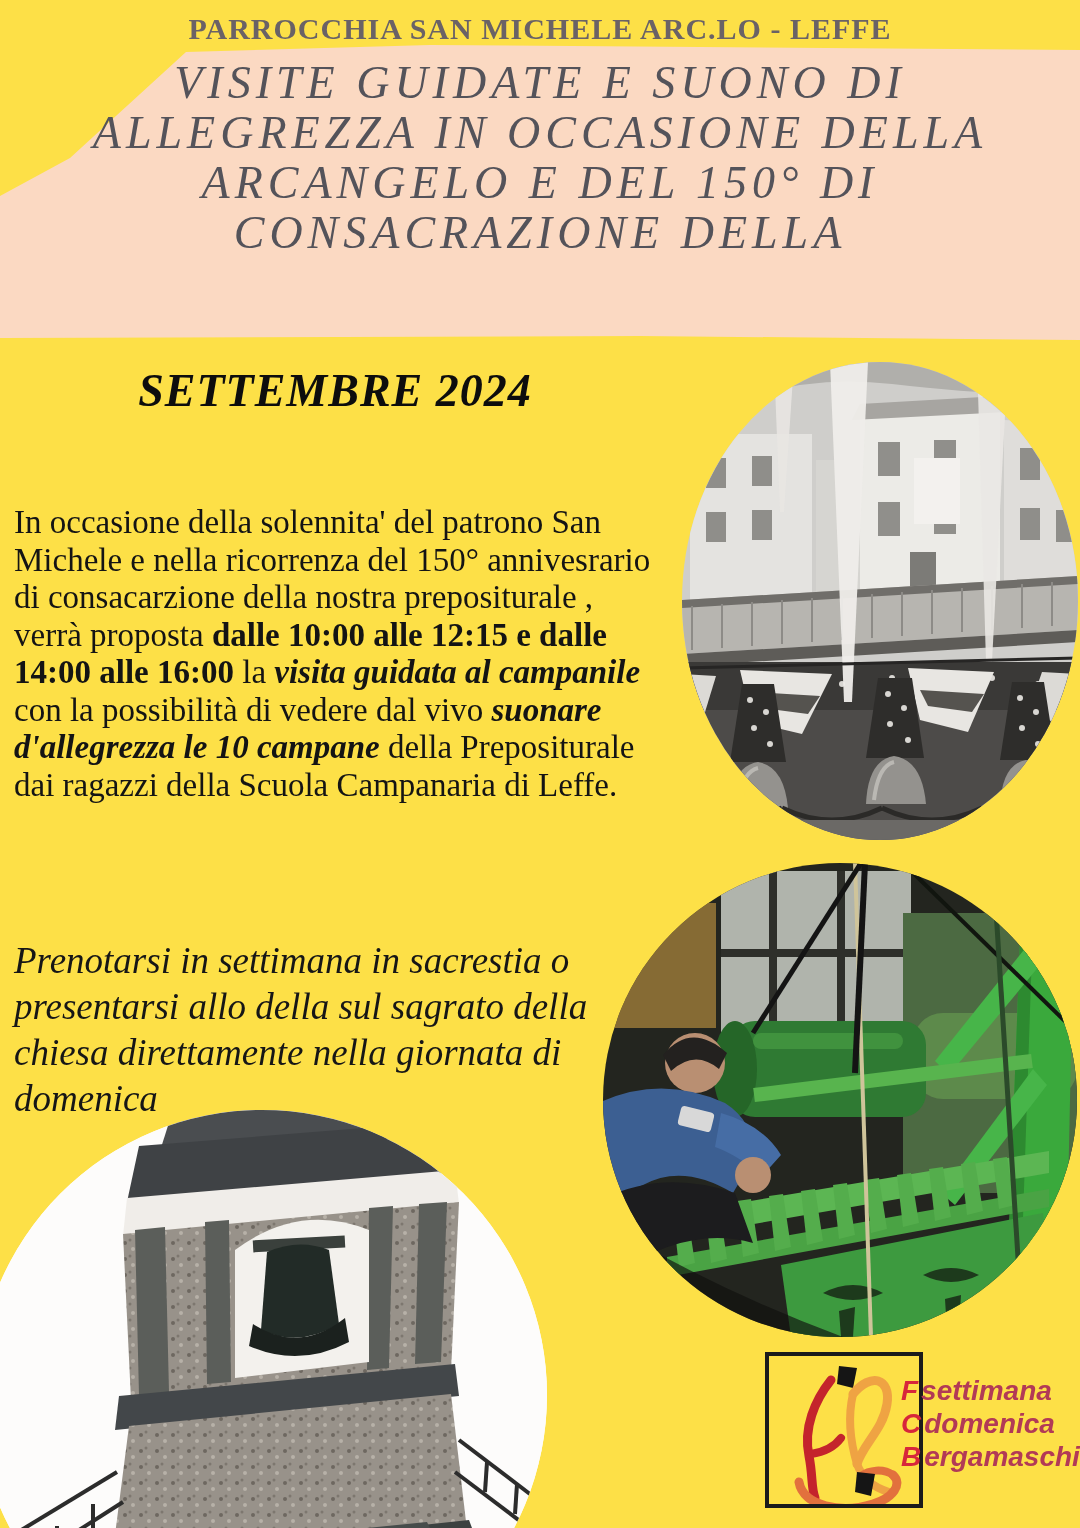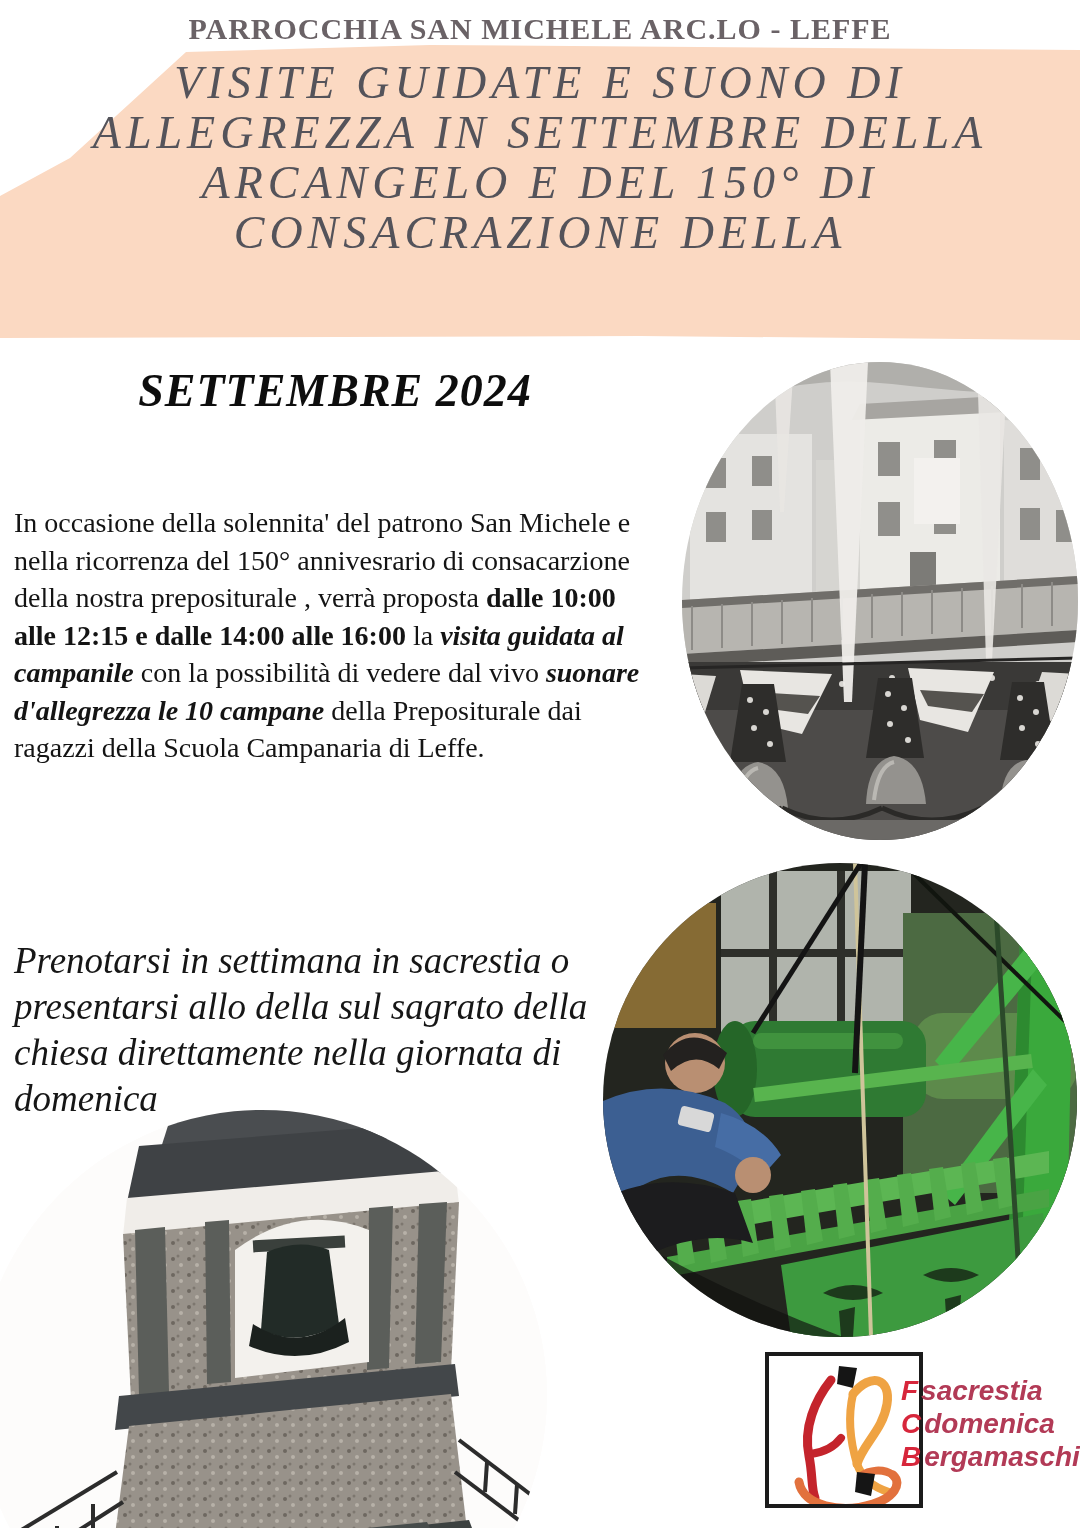--- a/index.html
+++ b/index.html
@@ -1,18 +1,18 @@
 <!DOCTYPE html>
 <html><head>
 <meta charset="utf-8">
 <style>
   html,body{margin:0;padding:0;background:#e9e9e9;}
   #page{
     position:relative;width:1080px;height:1528px;overflow:hidden;
-    background:#ffffff;font-family:"Liberation Serif",serif;
+    background:#fde047;font-family:"Liberation Serif",serif;
   }
   
   .peach-band{
     position:absolute;left:0;top:0;width:1080px;height:340px;
     background:#fbd9c2;
     clip-path:polygon(0px 196px,70px 158px,186px 52px,430px 45px,1080px 50px,1080px 340px,640px 336px,0px 338px);
   }
   .parish-header{
     position:absolute;left:0;top:12px;width:1080px;text-align:center;
     font-weight:bold;font-size:30px;letter-spacing:1px;color:#6a6266;
@@ -23,21 +23,21 @@
     letter-spacing:5px;color:#54535a;
   }
   .poster-title .tline{display:block;}
   .date-heading{
     position:absolute;left:0;top:364px;width:670px;text-align:center;
     font-style:italic;font-weight:bold;font-size:46px;line-height:53px;
     letter-spacing:1px;color:#0d0d0d;
   }
   .body-par{
     position:absolute;left:14px;top:504px;width:650px;
-    font-size:28px;line-height:37.5px;color:#141414;text-align:left;
+    font-size:33px;line-height:37.5px;color:#141414;text-align:left;
   }
   .body-par .b{font-weight:bold;}
   .body-par .bi{font-weight:bold;font-style:italic;}
   .booking-par{
     position:absolute;left:14px;top:938px;width:648px;
     font-style:italic;font-size:37px;line-height:46px;color:#161616;
   }
   .photo{position:absolute;overflow:hidden;}
   .photo svg{display:block;}
   #photo-bells{left:682px;top:362px;width:396px;height:478px;border-radius:50%;}
@@ -58,21 +58,21 @@
 <body>
 
 <div id="page">
 
   <div class="peach-band"></div>
 
   <div class="parish-header">PARROCCHIA SAN MICHELE ARC.LO - LEFFE</div>
 
   <div class="poster-title">
     <span class="tline">VISITE GUIDATE E SUONO DI</span>
-    <span class="tline">ALLEGREZZA IN SETTEMBRE DELLA</span>
+    <span class="tline">ALLEGREZZA IN OCCASIONE DELLA</span>
     <span class="tline">ARCANGELO E DEL 150° DI</span>
     <span class="tline">CONSACRAZIONE DELLA</span>
   </div>
 
   <div class="date-heading">
     <span class="tline" style="display:block">SETTEMBRE 2024</span>
   </div>
 
   <div class="body-par"><span>In occasione della solennita' del patrono San Michele e nella ricorrenza del 150° annivesrario di consacarzione della nostra prepositurale , verrà proposta </span><span class="b">dalle 10:00 alle 12:15 e dalle 14:00 alle 16:00</span><span> la </span><span class="bi">visita guidata al campanile</span><span> con la possibilità di vedere dal vivo </span><span class="bi">suonare d'allegrezza le 10 campane</span><span> della Prepositurale dai ragazzi della Scuola Campanaria di Leffe.</span></div>
 
@@ -348,18 +348,18 @@
       <path d="M42,98 C56,96 66,90 72,82" fill="none" stroke="#c4242c" stroke-width="8" stroke-linecap="round"></path>
       <path d="M84,38 C102,16 122,22 118,48 C114,74 94,88 88,108" fill="none" stroke="#efa343" stroke-width="9" stroke-linecap="round"></path>
       <path d="M84,38 C78,64 82,88 88,108" fill="none" stroke="#efa343" stroke-width="8" stroke-linecap="round"></path>
       <path d="M88,108 C94,124 106,132 120,136" fill="none" stroke="#efa343" stroke-width="8" stroke-linecap="round"></path>
       <path d="M30,126 C34,150 72,158 104,148 C124,142 134,128 124,119" fill="none" stroke="#e2713d" stroke-width="9" stroke-linecap="round"></path>
       <path d="M124,119 C114,112 100,114 92,120" fill="none" stroke="#e2713d" stroke-width="8" stroke-linecap="round"></path>
       <polygon points="88,116 106,118 102,140 86,136" fill="#151515"></polygon>
     </svg>
   </div>
   <div class="logo-text">
-    <div><span class="init">F</span><span>sacrestia</span></div>
+    <div><span class="init">F</span><span>settimana</span></div>
     <div><span class="init">C</span><span>domenica</span></div>
     <div><span class="init">B</span><span>ergamaschi</span></div>
   </div>
 
 </div>
 
 </body></html>

